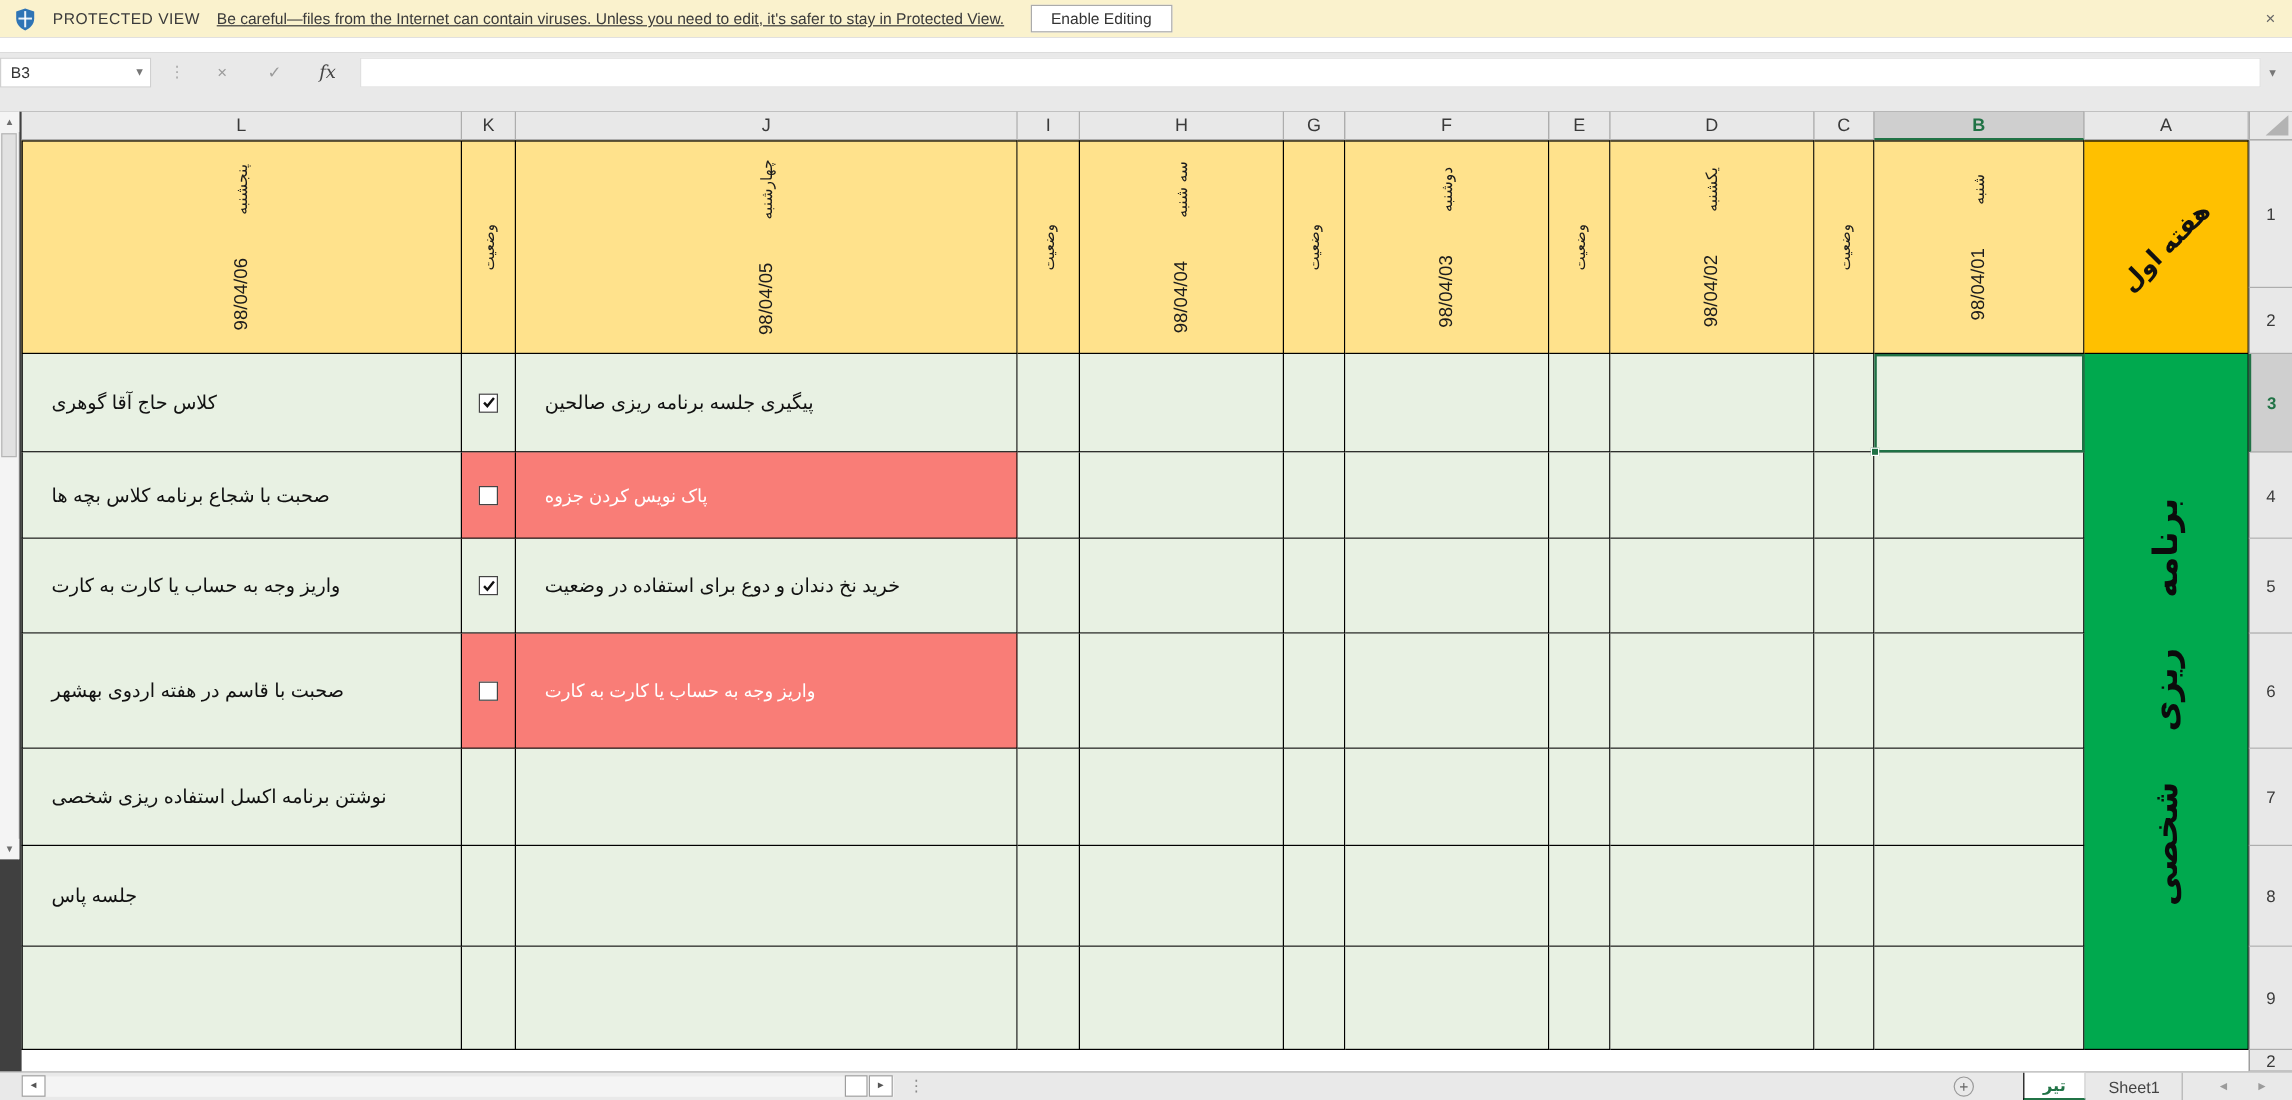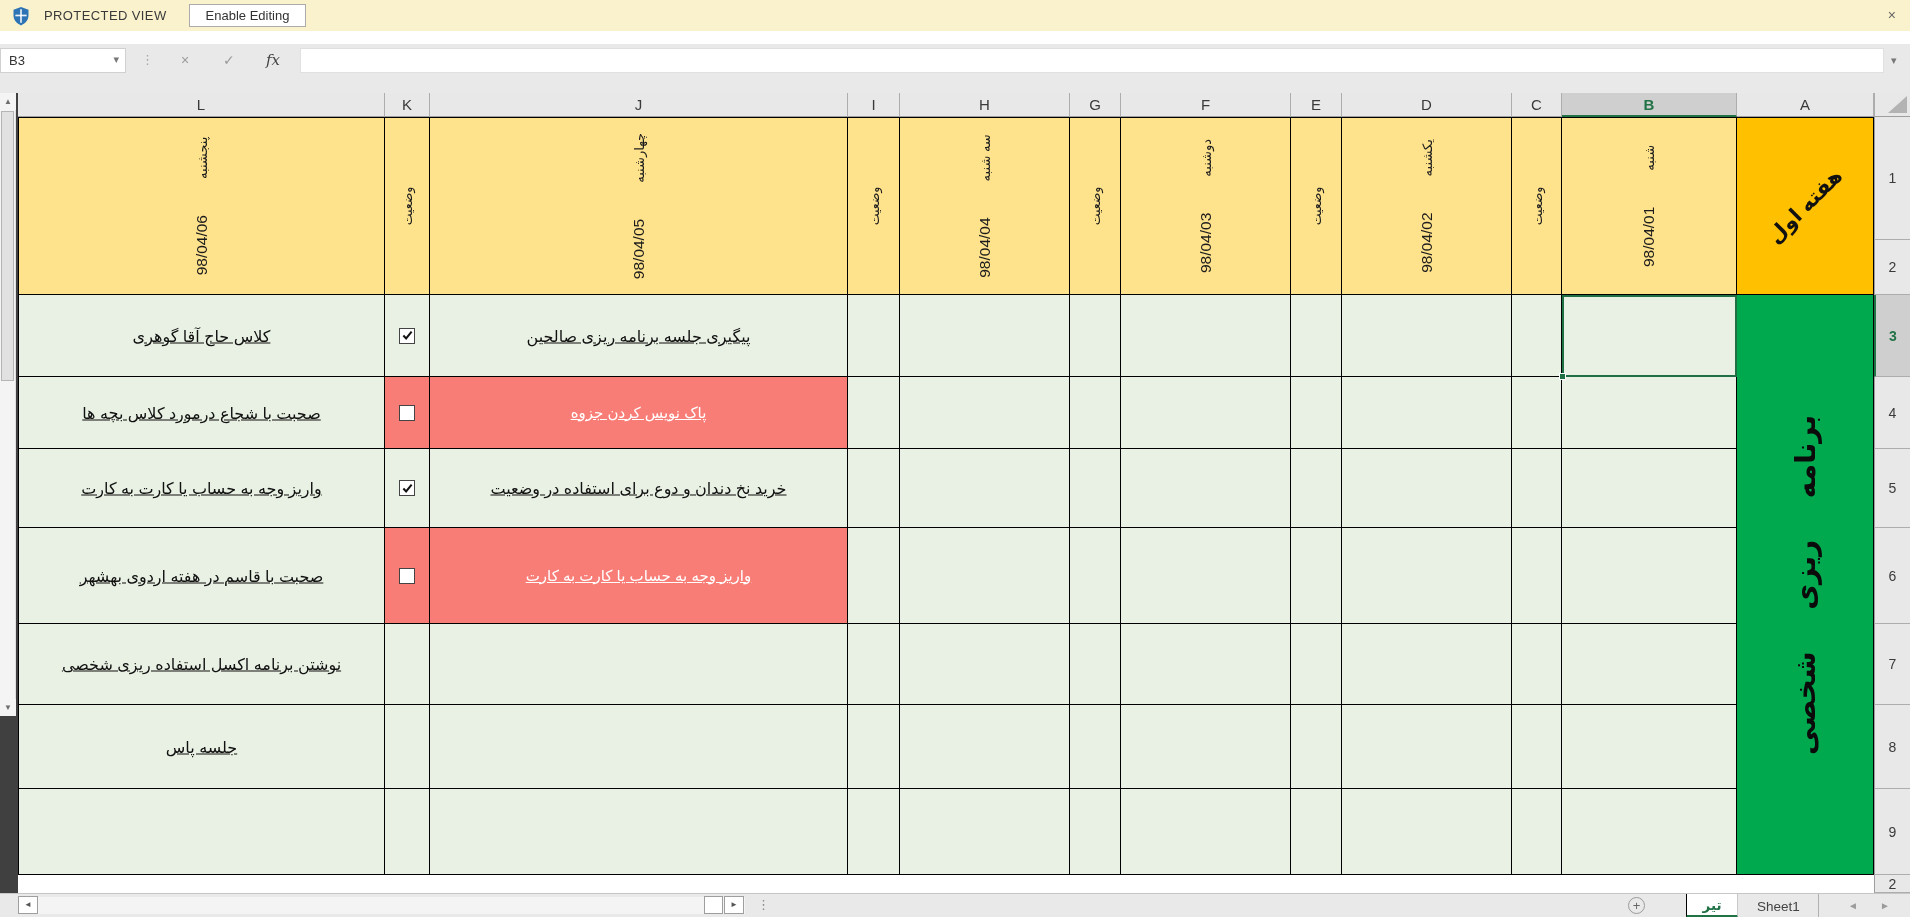--- a/index.html
+++ b/index.html
@@ -56,22 +56,22 @@
     white-space:nowrap;display:flex;direction:rtl;align-items:center;gap:36px;}
   .hday{font-size:13px;color:#1c1c1c;}
   .hdate{font-size:15.5px;color:#1c1c1c;direction:ltr;unicode-bidi:embed;
     font-family:"Liberation Sans",sans-serif;}
   .hstat{position:absolute;left:50%;top:50%;transform:translate(-50%,-50%) rotate(-90deg);
     font-size:12.5px;color:#1c1c1c;white-space:nowrap;}
   .wklabel{position:absolute;left:50%;top:50%;transform:translate(-50%,-50%) rotate(-45deg);
     font-size:21px;font-weight:600;color:#111;white-space:nowrap;}
   .seclabel{position:absolute;left:50%;top:50%;transform:translate(-50%,-50%) rotate(-90deg);
     font-size:28px;font-weight:bold;color:#0b0b0b;white-space:nowrap;word-spacing:34px;}
-  .ctext{position:absolute;left:0;top:50%;transform:translateY(-50%);width:100%;
-    text-align:center;direction:rtl;font-size:16px;color:#111;padding:0 8px;box-sizing:border-box;text-decoration:underline;}
+  .ctext{position:absolute;left:16px;top:50%;transform:translateY(-50%);width:100%;
+    text-align:left;direction:rtl;font-size:16px;color:#111;padding:0 8px;box-sizing:border-box;}
   .ctext.white{color:#fff;font-size:15px;}
   .chk{position:absolute;left:50%;top:50%;transform:translate(-50%,-50%);width:16px;height:16px;
     background:#fff;border:1px solid #444;display:flex;align-items:center;justify-content:center;}
   .selbox{border:2px solid #1F7145;background:transparent;pointer-events:none;}
   .selbox .handle{position:absolute;left:-5px;bottom:-5px;width:7px;height:7px;
     background:#1F7145;border:1px solid #fff;}
   
   .vsb{position:absolute;left:0;top:93px;width:16px;height:623px;background:#F4F4F4;
     border-right:1px solid #E0E0E0;box-sizing:border-box;}
   .vsb .btn{position:absolute;left:0;width:16px;height:17px;background:#F4F4F4;color:#6d6d6d;
@@ -101,20 +101,21 @@
 
 <div class="stage">
 
   <div class="pv-bar">
     <svg class="pv-shield" viewBox="0 0 24 26">
       <path d="M12 1 L22 4.5 V12 C22 19 17.5 23 12 25.5 C6.5 23 2 19 2 12 V4.5 Z" fill="#2E74B5"></path>
       <rect x="10.9" y="4" width="2.2" height="18" fill="#fff" opacity="0.9"></rect>
       <rect x="4.5" y="11.2" width="15" height="2.2" fill="#fff" opacity="0.9"></rect>
     </svg>
     <span class="pv-title">PROTECTED VIEW</span>
+    <span class="pv-msg">Be careful—files from the Internet can contain viruses. Unless you need to edit, it's safer to stay in Protected View.</span>
     <button class="pv-btn">Enable Editing</button>
     <span class="pv-close">×</span>
   </div>
   <div class="white-gap"></div>
 
   <div class="frow">
     <div class="namebox">
       <span>B3</span>
       <span class="nb-arrow">▾</span>
     </div>
@@ -213,21 +214,21 @@
       </div>
       <div class="dcell" style="left: 848px; top: 295px; width: 52px; height: 82px;"></div>
       <div class="dcell" style="left: 900px; top: 295px; width: 170px; height: 82px;"></div>
       <div class="dcell" style="left: 1070px; top: 295px; width: 51px; height: 82px;"></div>
       <div class="dcell" style="left: 1121px; top: 295px; width: 170px; height: 82px;"></div>
       <div class="dcell" style="left: 1291px; top: 295px; width: 51px; height: 82px;"></div>
       <div class="dcell" style="left: 1342px; top: 295px; width: 170px; height: 82px;"></div>
       <div class="dcell" style="left: 1512px; top: 295px; width: 50px; height: 82px;"></div>
       <div class="dcell" style="left: 1562px; top: 295px; width: 175px; height: 82px;"></div>
       <div class="dcell first" style="left: 18px; top: 377px; width: 367px; height: 72px;">
-        <div class="ctext">صحبت با شجاع درمورد کلاس بچه ها</div>
+        <div class="ctext">صحبت با شجاع برنامه کلاس بچه ها</div>
       </div>
       <div class="dcell red" style="left: 385px; top: 377px; width: 45px; height: 72px;">
         <div class="chk"></div>
       </div>
       <div class="dcell red" style="left: 430px; top: 377px; width: 418px; height: 72px;">
         <div class="ctext white">پاک نویس کردن جزوه</div>
       </div>
       <div class="dcell" style="left: 848px; top: 377px; width: 52px; height: 72px;"></div>
       <div class="dcell" style="left: 900px; top: 377px; width: 170px; height: 72px;"></div>
       <div class="dcell" style="left: 1070px; top: 377px; width: 51px; height: 72px;"></div>

